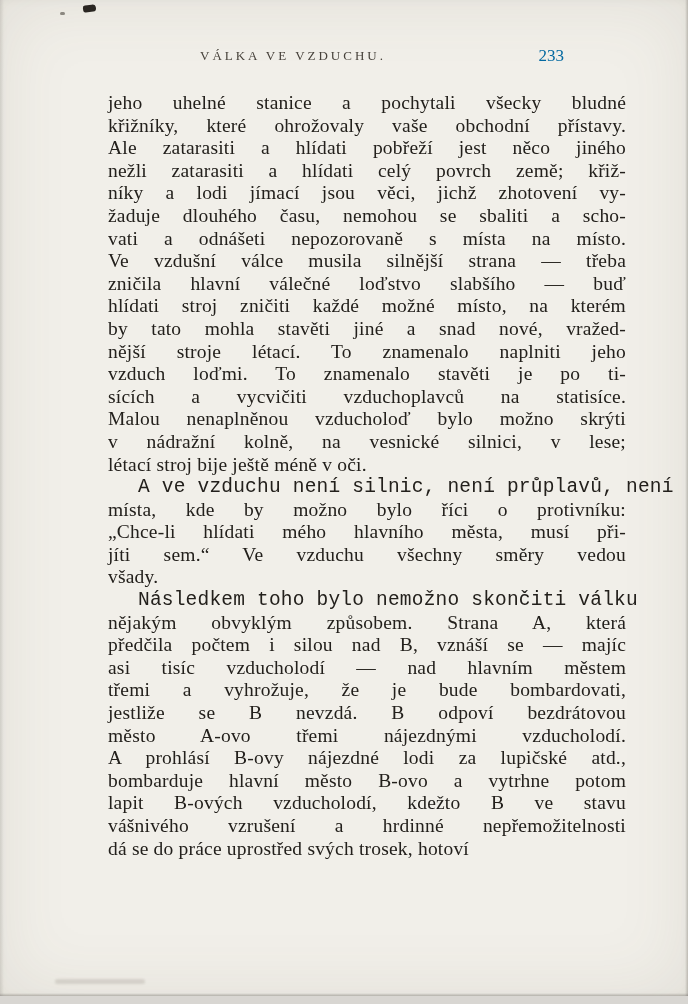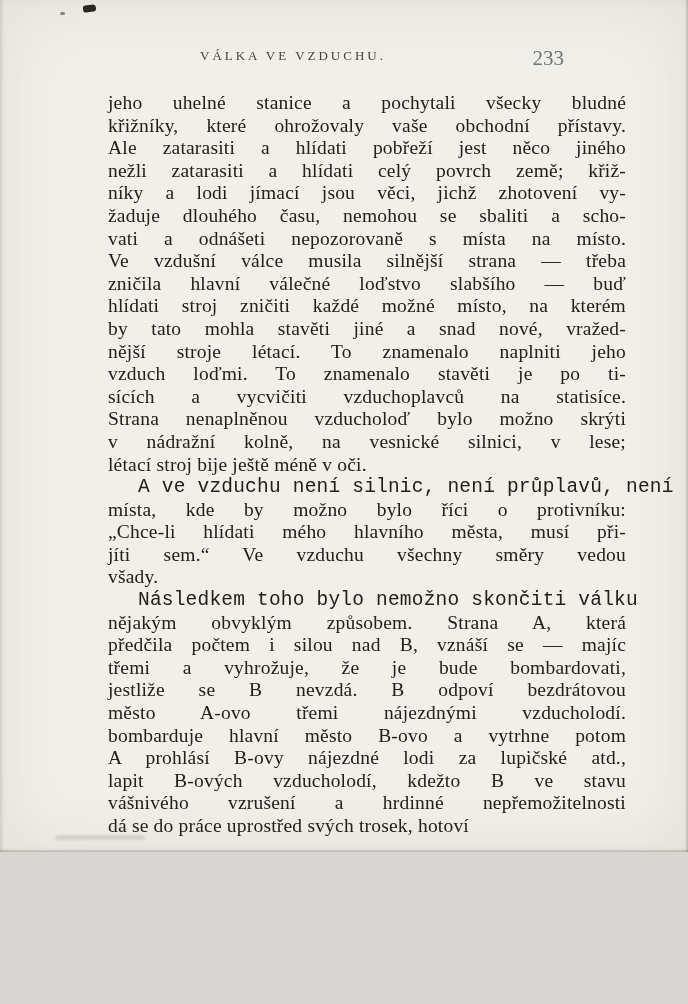--- a/index.html
+++ b/index.html
@@ -3,21 +3,21 @@
 <meta charset="utf-8">
 <style>
   html, body {
     margin: 0;
     padding: 0;
     background: #d8d6d2;
   }
   .page {
     position: relative;
     width: 688px;
-    height: 852px;
+    height: 996px;
     background: #f1efe9;
     box-shadow: inset 0 0 70px rgba(95, 85, 70, 0.10), inset 0 0 10px rgba(0,0,0,0.05);
     overflow: hidden;
     font-family: "Liberation Serif", "DejaVu Serif", serif;
     color: #23201c;
   }
   .header {
     position: absolute;
     top: 48px;
     left: 70px;
@@ -32,22 +32,22 @@
     transform: translateX(-55px);
     font-size: 13px;
     letter-spacing: 3px;
     color: #46413a;
     white-space: nowrap;
   }
   .page-number {
     position: absolute;
     right: 62px;
     top: -2px;
-    font-size: 21px;
-    color: #737373;
+    font-size: 17px;
+    color: #0369a1;
   }
   .text-block {
     position: absolute;
     top: 92px;
     left: 70px;
     width: 556px;
     font-size: 19.5px;
     line-height: 22.6px;
     letter-spacing: 0.2px;
   }
@@ -149,41 +149,42 @@
       <div class="line">níky a lodi jímací jsou věci, jichž zhotovení vy-</div>
       <div class="line">žaduje dlouhého času, nemohou se sbaliti a scho-</div>
       <div class="line">vati a odnášeti nepozorovaně s místa na místo.</div>
       <div class="line">Ve vzdušní válce musila silnější strana — třeba</div>
       <div class="line">zničila hlavní válečné loďstvo slabšího — buď</div>
       <div class="line">hlídati stroj zničiti každé možné místo, na kterém</div>
       <div class="line">by tato mohla stavěti jiné a snad nové, vražed-</div>
       <div class="line">nější stroje létací. To znamenalo naplniti jeho</div>
       <div class="line">vzduch loďmi. To znamenalo stavěti je po ti-</div>
       <div class="line">sících a vycvičiti vzduchoplavců na statisíce.</div>
-      <div class="line">Strana nenaplněnou vzducholoď bylo možno skrýti</div>
+      <div class="line">Malou nenaplněnou vzducholoď bylo možno skrýti</div>
       <div class="line">v nádražní kolně, na vesnické silnici, v lese;</div>
       <div class="line last">létací stroj bije ještě méně v oči.</div>
     </div>
 
     <div class="paragraph">
       <div class="line indent">A ve vzduchu není silnic, není průplavů, není</div>
       <div class="line">místa, kde by možno bylo říci o protivníku:</div>
       <div class="line">„Chce-li hlídati mého hlavního města, musí při-</div>
       <div class="line">jíti sem.“ Ve vzduchu všechny směry vedou</div>
       <div class="line last">všady.</div>
     </div>
 
     <div class="paragraph">
       <div class="line indent">Následkem toho bylo nemožno skončiti válku</div>
       <div class="line">nějakým obvyklým způsobem. Strana A, která</div>
       <div class="line">předčila počtem i silou nad B, vznáší se — majíc</div>
+      <div class="line">asi tisíc vzducholodí — nad hlavním městem</div>
       <div class="line">třemi a vyhrožuje, že je bude bombardovati,</div>
       <div class="line">jestliže se B nevzdá. B odpoví bezdrátovou</div>
       <div class="line">město A-ovo třemi nájezdnými vzducholodí.</div>
+      <div class="line">A prohlásí B-ovy nájezdné lodi za lupičské atd.,</div>
       <div class="line">bombarduje hlavní město B-ovo a vytrhne potom</div>
-      <div class="line">A prohlásí B-ovy nájezdné lodi za lupičské atd.,</div>
       <div class="line">lapit B-ových vzducholodí, kdežto B ve stavu</div>
       <div class="line">vášnivého vzrušení a hrdinné nepřemožitelnosti</div>
       <div class="line last">dá se do práce uprostřed svých trosek, hotoví</div>
     </div>
 
   </div>
 </div>
 
 </body></html>

